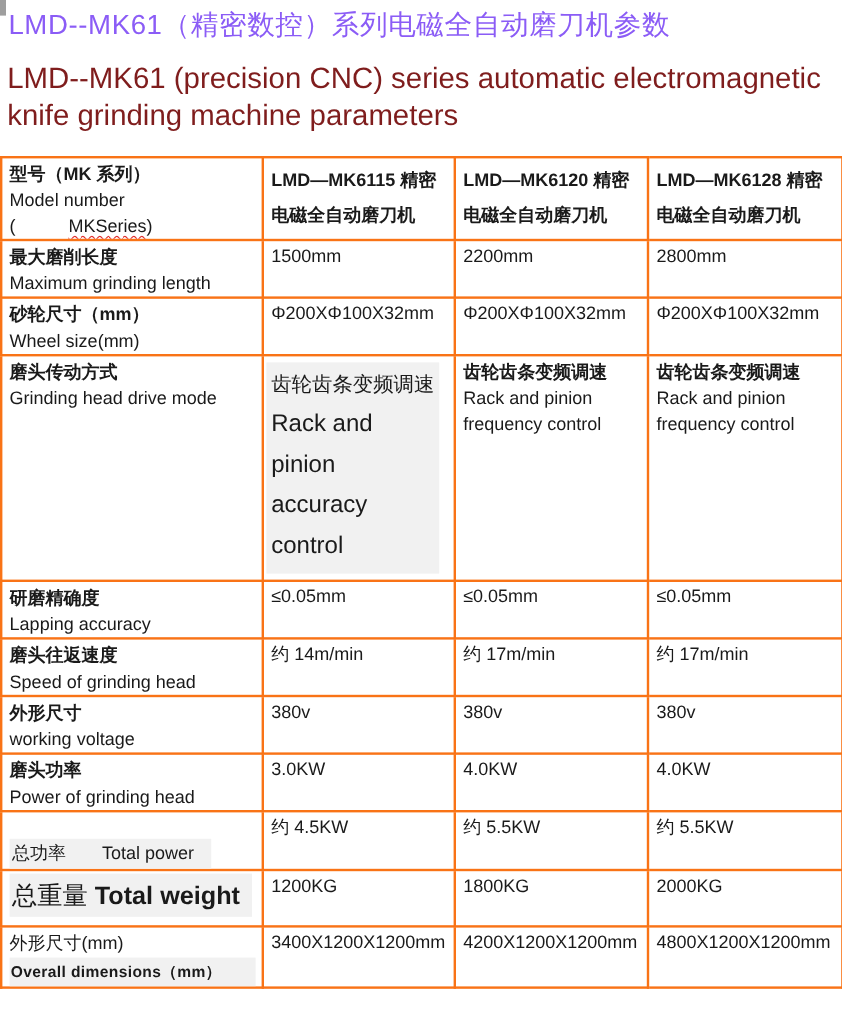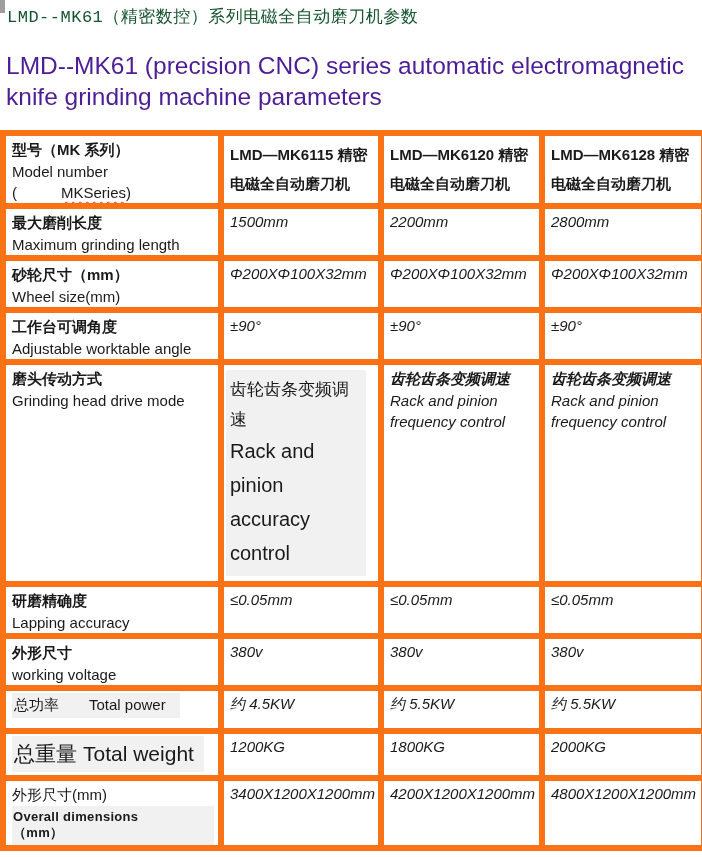--- a/index.html
+++ b/index.html
@@ -3,55 +3,55 @@
 <meta charset="utf-8">
 <style>
   * { margin:0; padding:0; box-sizing:border-box; }
   html,body { background:#fff; }
   .page {
     position:relative; width:702px; height:857px; background:#ffffff;
     overflow:hidden; font-family:"Liberation Sans", sans-serif; color:#1a1a1a;
   }
   .corner-mark { position:absolute; left:0; top:0; width:5px; height:13px; background:#9e9e9e; }
   .title-cn {
-    position:absolute; left:7px; top:5px; font-family:Liberation Mono, monospace;
-    font-size:17px; color:#14532d; white-space:nowrap; letter-spacing:0.5px;
+    position:absolute; left:7px; top:5px; font-family:Liberation Sans, sans-serif;
+    font-size:23px; color:#8b5cf6; white-space:nowrap; letter-spacing:0.5px;
   }
   .title-en {
     position:absolute; left:6px; top:50px; width:692px;
-    font-size:24.5px; line-height:31px; color:#4c1d95; font-weight:400;
+    font-size:24.5px; line-height:31px; color:#7f1d1d; font-weight:400;
   }
   table.params {
     position:absolute; left:0; top:130px; width:701px;
     border-collapse:collapse; table-layout:fixed; background:#fff;
   }
-  td { border:6px solid #f97316; vertical-align:top; padding:2px 4px 0 6px; overflow:hidden; }
+  td { border:2px solid #f97316; vertical-align:top; padding:2px 4px 0 6px; overflow:hidden; }
   .cn  { font-size:15px; font-weight:600; line-height:23px; }
   .en  { font-size:15px; font-weight:400; line-height:21px; }
-  .val { font-size:15px; line-height:21px; padding-top:2px;font-style:italic; }
+  .val { font-size:15px; line-height:21px; padding-top:2px; }
   .model { font-size:15px; font-weight:600; line-height:29px; padding-top:4px;margin-left:20px; }
   .squiggle {
     text-decoration-line:underline; text-decoration-style:wavy;
     text-decoration-color:#e03131; text-decoration-thickness:1px; text-underline-offset:3px;margin-left:44px;
   }
   .hl { background:#f1f1f1; }
   .cnserif { font-family:"DejaVu Serif", serif; }
   
   .drive-box {
     background:#f1f1f1; margin:3px 8px 5px -2px; padding:4px 2px 6px 4px;
     min-height:80px;
   }
   .drive-box .drive-cn { font-family:"DejaVu Serif", serif; font-size:17px; font-weight:400; line-height:30px; }
   .drive-box .drive-en { font-size:20px; line-height:34px; }
   
-  .tp-box { display:inline-block; padding:3px 14px 3px 2px; font-size:15px; }
+  .tp-box { display:inline-block; padding:3px 14px 3px 2px; font-size:15px;margin-top:20px; }
   .tp-box .tp-en { margin-left:30px; }
   
   .tw-box { display:inline-block; padding:4px 10px 4px 2px; font-size:21px; }
-  .tw-box .tw-en { margin-left:6px; }
+  .tw-box .tw-en { margin-left:6px;font-weight:bold; }
   
   .ov-en { display:inline-block; font-weight:700; font-size:13px; padding:3px 28px 3px 1px; letter-spacing:0.3px; }
 </style>
 </head>
 <body>
 
 <div class="page">
 
   <div class="corner-mark"></div>
 
@@ -91,29 +91,20 @@
     <tr style="height:44px">
       <td>
         <div class="cn">砂轮尺寸（mm）</div>
         <div class="en">Wheel  size(mm)</div>
       </td>
       <td class="val">Φ200XΦ100X32mm</td>
       <td class="val">Φ200XΦ100X32mm</td>
       <td class="val">Φ200XΦ100X32mm</td>
     </tr>
 
-    <tr style="height:45px">
-      <td>
-        <div class="cn">工作台可调角度</div>
-        <div class="en">Adjustable worktable angle</div>
-      </td>
-      <td class="val">±90°</td>
-      <td class="val">±90°</td>
-      <td class="val">±90°</td>
-    </tr>
 
 
     <tr style="height:96px">
       <td>
         <div class="cn">磨头传动方式</div>
         <div class="en">Grinding head drive mode</div>
       </td>
       <td style="padding-left:4px">
         <div class="drive-box hl">
           <div class="drive-cn">齿轮齿条变频调速</div>
@@ -134,31 +125,49 @@
     <tr style="height:44px">
       <td>
         <div class="cn">研磨精确度</div>
         <div class="en">Lapping accuracy</div>
       </td>
       <td class="val">≤0.05mm</td>
       <td class="val">≤0.05mm</td>
       <td class="val">≤0.05mm</td>
     </tr>
 
+    <tr style="height:44px">
+      <td>
+        <div class="cn">磨头往返速度</div>
+        <div class="en">Speed of grinding head</div>
+      </td>
+      <td class="val">约 14m/min</td>
+      <td class="val">约 17m/min</td>
+      <td class="val">约 17m/min</td>
+    </tr>
 
     <tr style="height:43px">
       <td>
         <div class="cn">外形尺寸</div>
         <div class="en">working voltage</div>
       </td>
       <td class="val">380v</td>
       <td class="val">380v</td>
       <td class="val">380v</td>
     </tr>
 
+    <tr style="height:44px">
+      <td>
+        <div class="cn">磨头功率</div>
+        <div class="en">Power of grinding head</div>
+      </td>
+      <td class="val">3.0KW</td>
+      <td class="val">4.0KW</td>
+      <td class="val">4.0KW</td>
+    </tr>
 
     <tr style="height:43px">
       <td>
         <div class="tp-box hl">
           <span class="cnserif">总功率</span><span class="tp-en">Total power</span>
         </div>
       </td>
       <td class="val">约 4.5KW</td>
       <td class="val">约 5.5KW</td>
       <td class="val">约 5.5KW</td>

